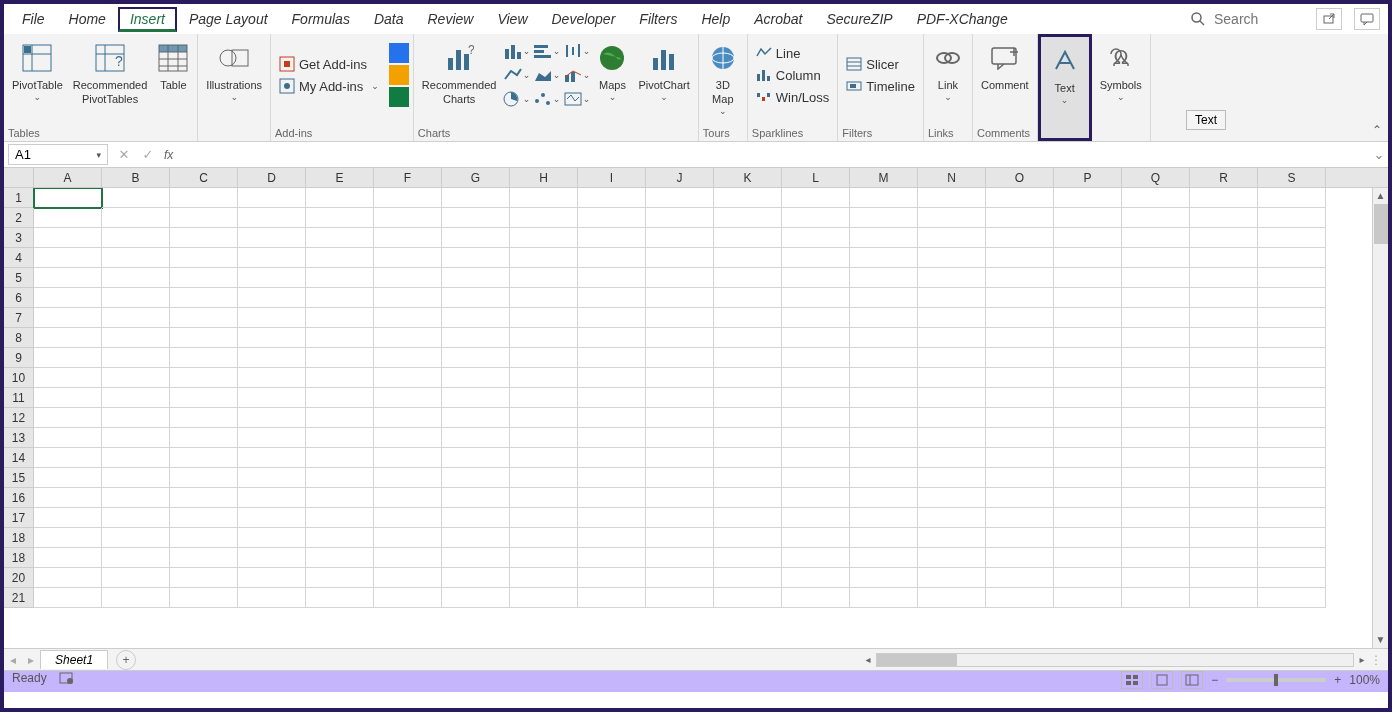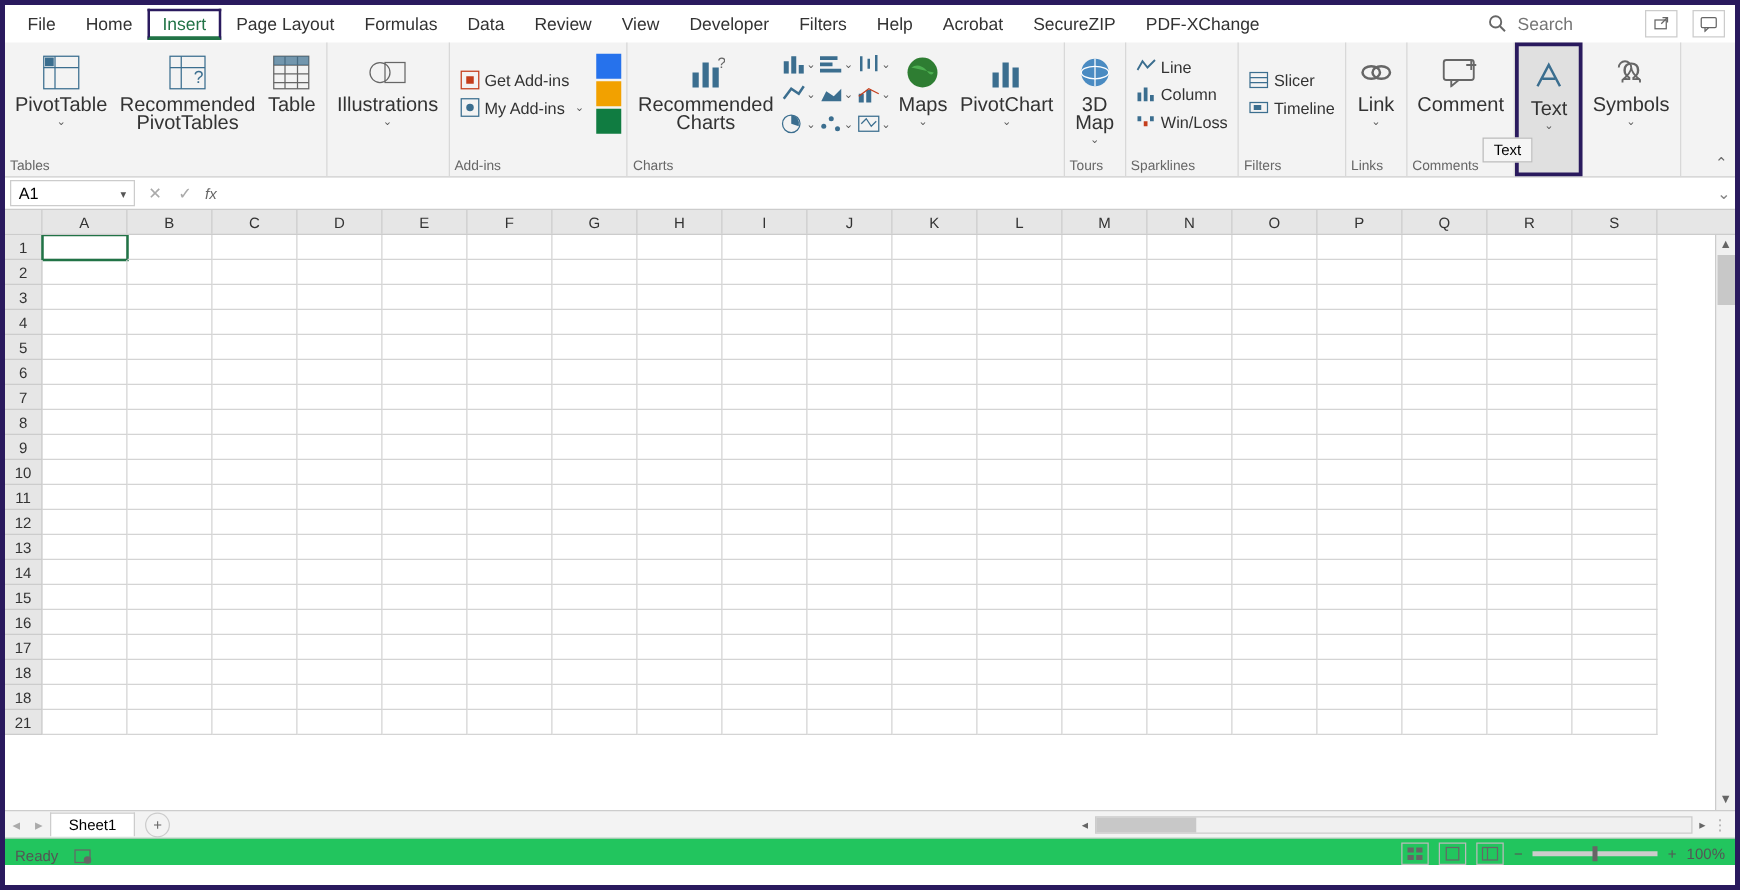--- a/index.html
+++ b/index.html
@@ -1,34 +1,34 @@
 <!DOCTYPE html>
 <html><head>
 <meta charset="utf-8">
 <style>
 * { box-sizing: border-box; margin: 0; padding: 0; font-family: "Segoe UI", Arial, sans-serif; }
 body { background: #fff; width: 1392px; height: 712px; border: 4px solid #2a1a5e; overflow: hidden; position: relative; }
 
 
 .tab-bar { height: 30px; display: flex; align-items: center; background: #fff; font-size: 14px; color: #333; padding-left: 6px; }
-.tab { padding: 4px 12px; cursor: pointer; }
+.tab { padding: 4px 12px; cursor: pointer; font-style: italic; }
 .tab.active { border: 2px solid #2a1a5e; border-bottom: 3px solid #217346; color: #217346; font-weight: 500; padding: 2px 10px; text-align: center; }
 .search-box { margin-left: auto; display: flex; align-items: center; gap: 8px; padding-right: 8px; }
 .search-icon { width: 16px; height: 16px; }
 .search-input { border: none; font-size: 14px; color: #0f172a; width: 90px; outline: none; }
 .title-btn { width: 26px; height: 22px; border: 1px solid #ccc; display: flex; align-items: center; justify-content: center; margin-left: 4px; background: #fff; }
 
 
 .ribbon { height: 108px; background: #f3f3f3; border-bottom: 1px solid #d0d0d0; display: flex; position: relative; }
 .group { border-right: 1px solid #d8d8d8; display: flex; flex-direction: column; justify-content: space-between; padding: 2px 4px 0 4px; }
 .group-content { display: flex; align-items: flex-start; gap: 2px; flex: 1; }
 .group-label { font-size: 11px; color: #666; text-align: left; padding-bottom: 2px; position: relative; }
 .big-btn { display: flex; flex-direction: column; align-items: center; justify-content: flex-start; padding: 2px 4px; min-width: 40px; cursor: pointer; }
 .big-btn .icon { width: 32px; height: 32px; display: flex; align-items: center; justify-content: center; margin-top: 4px; }
-.big-btn .lbl { font-size: 16px; color: #333; text-align: center; line-height: 14px; margin-top: 4px; }
+.big-btn .lbl { font-size: 11px; color: #333; text-align: center; line-height: 14px; margin-top: 4px; }
 .drop { font-size: 9px; color: #555; }
 .small-btn { display: flex; align-items: center; gap: 4px; font-size: 13px; color: #333; padding: 2px 4px; cursor: pointer; }
 .small-icon { width: 16px; height: 16px; display: inline-flex; align-items: center; justify-content: center; }
 .mini-col { display: flex; flex-direction: column; gap: 2px; justify-content: center; height: 78px; }
 .chart-mini { width: 28px; height: 22px; display: flex; align-items: center; justify-content: center; font-size: 9px; color: #555; }
 .highlight-box { border: 3px solid #2a1a5e; }
 .tooltip { position: absolute; background: #f5f5f5; border: 1px solid #bbb; font-size: 12px; padding: 2px 8px; top: 106px; left: 1182px; z-index: 10; }
 .collapse-ribbon { position: absolute; right: 6px; bottom: 4px; font-size: 12px; color: #666; cursor: pointer; }
 
 
@@ -49,29 +49,29 @@
 .row-h { width: 30px; background: #e6e6e6; text-align: center; font-size: 12px; border-right: 1px solid #ccc; border-bottom: 1px solid #ccc; line-height: 20px; color: #333; }
 .cell { width: 68px; border-right: 1px solid #d4d4d4; border-bottom: 1px solid #d4d4d4; height: 20px; }
 .cell.active { outline: 2px solid #217346; outline-offset: -1px; }
 .vscroll { position: absolute; right: 0; top: 20px; bottom: 0; width: 16px; background: #f0f0f0; border-left: 1px solid #ccc; }
 .vscroll .up, .vscroll .down { height: 16px; text-align: center; font-size: 10px; line-height: 16px; color: #666; }
 .vscroll .thumb { position: absolute; top: 16px; width: 14px; left: 1px; height: 40px; background: #c8c8c8; }
 
 
 .sheet-bar { height: 22px; display: flex; align-items: center; border-top: 1px solid #ccc; background: #f3f3f3; font-size: 12px; position: relative; }
 .sheet-nav { padding: 0 6px; color: #aaa; }
-.sheet-tab { background: #fff; border: 1px solid #ccc; border-bottom: none; padding: 2px 14px; margin-top: -1px; }
+.sheet-tab { background: #fff; border: 1px solid #ccc; border-bottom: none; padding: 2px 14px; margin-top: -1px; font-style: italic; }
 .add-sheet { width: 20px; height: 20px; border: 1px solid #ccc; border-radius: 50%; display: flex; align-items: center; justify-content: center; margin-left: 8px; color: #666; }
 .hscroll { position: absolute; right: 18px; width: 510px; height: 16px; display: flex; align-items: center; }
 .hscroll .track { flex: 1; background: #f0f0f0; height: 14px; border: 1px solid #ccc; position: relative; }
 .hscroll .thumb { position: absolute; left: 0; width: 80px; height: 12px; background: #c8c8c8; }
 .hscroll .arrow { width: 16px; text-align: center; font-size: 10px; color: #666; }
 
 
-.status-bar { height: 22px; background: #22c55e; border-top: 1px solid #ccc; display: flex; align-items: flex-end; font-size: 12px; color: #555; padding: 0 8px; }
+.status-bar { height: 22px; background: #c4b5fd; border-top: 1px solid #ccc; display: flex; align-items: flex-start; font-size: 12px; color: #555; padding: 0 8px; }
 .status-right { margin-left: auto; display: flex; align-items: center; gap: 8px; }
 .view-btn { width: 22px; height: 18px; border: 1px solid #bbb; display: flex; align-items: center; justify-content: center; }
 .zoom-slider { width: 100px; height: 4px; background: #ccc; position: relative; }
 .zoom-slider .handle { position: absolute; left: 48px; top: -4px; width: 4px; height: 12px; background: #666; }
 svg { display: block; }
 </style>
 </head>
 <body>
 
 <div class="tab-bar">
@@ -890,20 +890,42 @@
         <div class="cell"></div>
         <div class="cell"></div>
         <div class="cell"></div>
         <div class="cell"></div>
         <div class="cell"></div>
         <div class="cell"></div>
         <div class="cell"></div>
         <div class="cell"></div>
       </div>
       <div class="row">
+        <div class="row-h">20</div>
+        <div class="cell"></div>
+        <div class="cell"></div>
+        <div class="cell"></div>
+        <div class="cell"></div>
+        <div class="cell"></div>
+        <div class="cell"></div>
+        <div class="cell"></div>
+        <div class="cell"></div>
+        <div class="cell"></div>
+        <div class="cell"></div>
+        <div class="cell"></div>
+        <div class="cell"></div>
+        <div class="cell"></div>
+        <div class="cell"></div>
+        <div class="cell"></div>
+        <div class="cell"></div>
+        <div class="cell"></div>
+        <div class="cell"></div>
+        <div class="cell"></div>
+      </div>
+      <div class="row">
         <div class="row-h">21</div>
         <div class="cell"></div>
         <div class="cell"></div>
         <div class="cell"></div>
         <div class="cell"></div>
         <div class="cell"></div>
         <div class="cell"></div>
         <div class="cell"></div>
         <div class="cell"></div>
         <div class="cell"></div>

